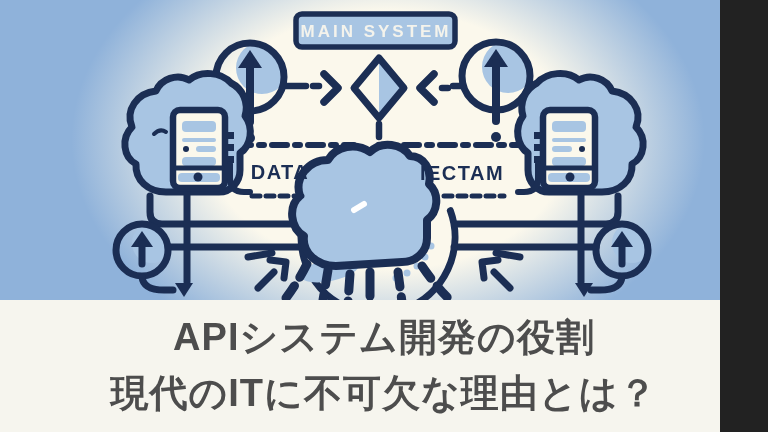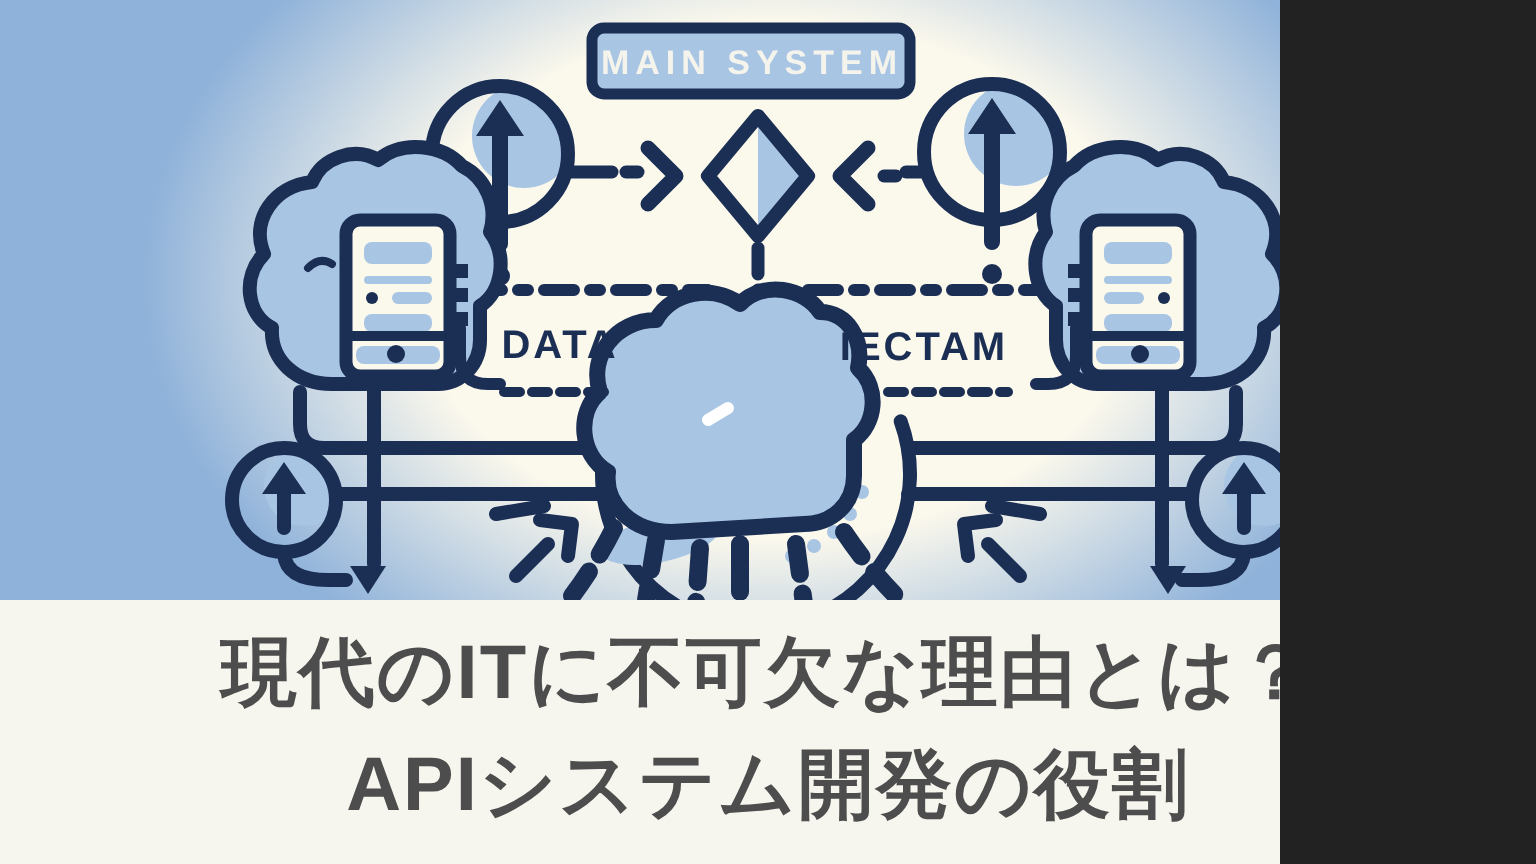--- a/index.html
+++ b/index.html
@@ -1,21 +1,21 @@
 <!DOCTYPE html>
 <html style="--background-blue: #8fb2da; --glow-cream: #fbf8ec; --navy: #1b2e54; --light-blue: #a8c5e3; --band-bg: #f6f5ee; --caption-gray: #4d4d4d; --label-white: #f4f3ec;"><head>
 <meta charset="utf-8">
 <style>
   :root{
     --background-blue:#8fb2da; --glow-cream:#fbf8ec; --navy:#1b2e54;
     --light-blue:#a8c5e3; --band-bg:#f6f5ee; --caption-gray:#4d4d4d; --label-white:#f4f3ec;
   }
   html,body{margin:0;padding:0;background:#222;}
   .stage{
-    position:relative;width:640px;height:432px;overflow:hidden;
+    position:relative;width:720px;height:432px;overflow:hidden;
     font-family:"Liberation Sans",sans-serif;
     background:
       radial-gradient(ellipse 330px 235px at 388px 140px,
         var(--glow-cream) 0 55%, rgba(251,248,236,0) 96%),
       var(--background-blue);
   }
   .diagram-svg{position:absolute;left:0;top:0;z-index:1;}
   .s-navy{stroke:var(--navy);fill:none;stroke-linecap:round;stroke-linejoin:round;}
   .f-navy{fill:var(--navy);}
   .f-blue{fill:var(--light-blue);}
@@ -200,17 +200,17 @@
       <circle class="f-blue" cx="632" cy="243" r="20" clip-path="url(#cBR)"></circle>
       <circle class="s-navy" cx="622" cy="250" r="26" stroke-width="7"></circle>
       <polygon class="f-navy" points="622,231 611,247 633,247"></polygon>
       <line class="s-navy" x1="622" y1="244" x2="622" y2="264" stroke-width="7"></line>
       <path class="s-navy" d="M622,277 C621,287 612,290 600,290 L591,290" stroke-width="7"></path>
       <polygon class="f-navy" points="575,283 593,283 584,297"></polygon>
     </g>
   </svg>
 
   <div class="caption-band">
+    <div class="caption-line">APIシステム開発の役割</div>
     <div class="caption-line">現代のITに不可欠な理由とは？</div>
-    <div class="caption-line">APIシステム開発の役割</div>
   </div>
 
 </div>
 
 </body></html>

